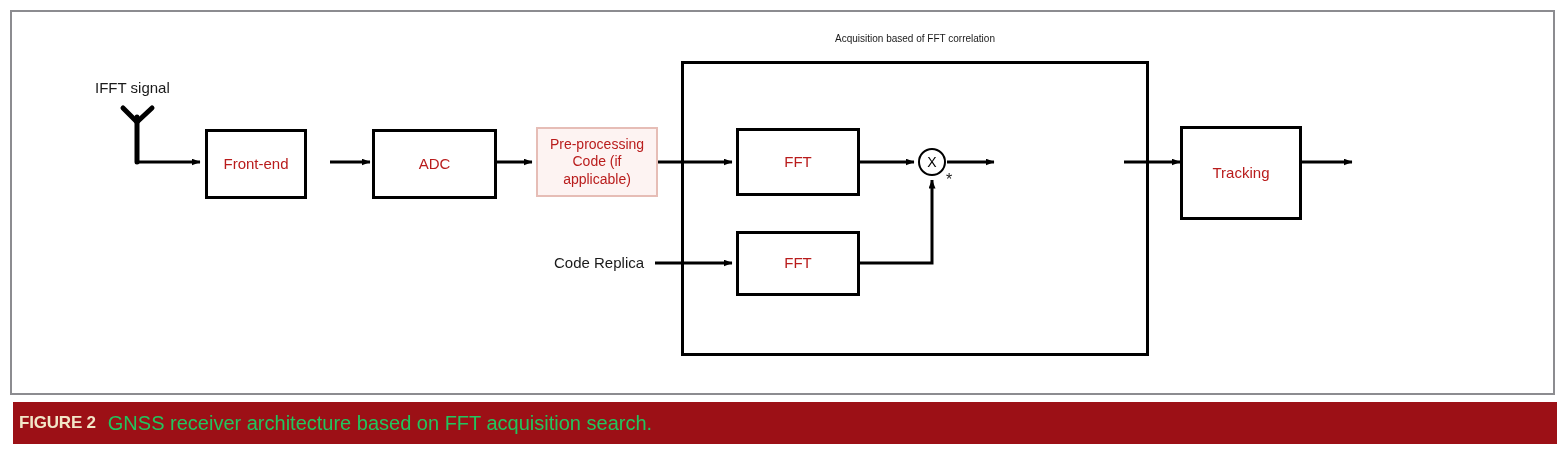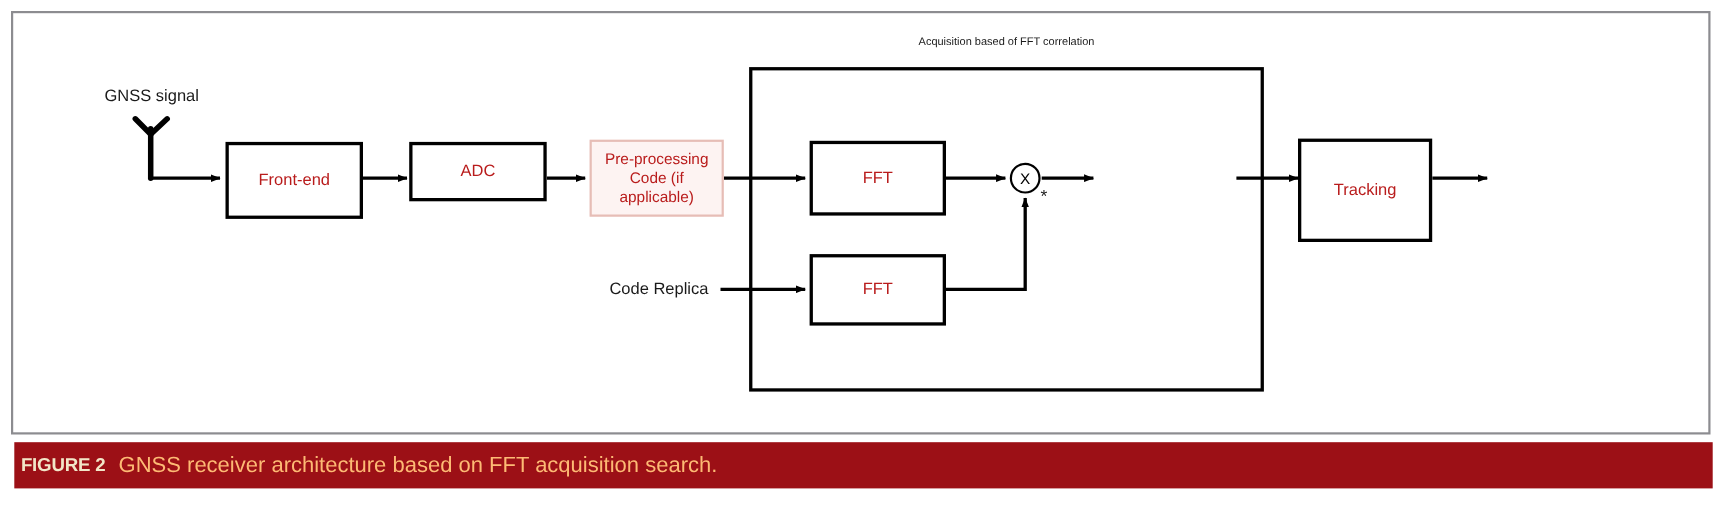--- a/index.html
+++ b/index.html
@@ -136,21 +136,21 @@
     font-weight: bold;
     font-size: 17px;
     color: #f2e6c8;
     letter-spacing: -0.2px;
     margin-right: 12px;
     white-space: nowrap;
   }
   #caption-text {
     font-family: "Liberation Sans", sans-serif;
     font-size: 20px;
-    color: #fdba74;
+    color: #22c55e;
     white-space: nowrap;
   }
 </style>
 </head>
 <body>
 
 <div id="figure-root">
 
   <div id="figure-frame"></div>
 
@@ -206,28 +206,28 @@
       </g>
 
       <g stroke="#000000" stroke-width="3" fill="none">
         <line x1="1302" y1="162" x2="1352" y2="162" marker-end="url(#arrowhead)"></line>
       </g>
     </svg>
 
     <div id="acq-container"></div>
     <div id="acq-title">Acquisition based of FFT correlation</div>
 
-    <div class="lbl" style="left:95px; top:79px;">GNSS signal</div>
+    <div class="lbl" style="left:95px; top:79px;">IFFT signal</div>
     <div class="lbl" style="left:554px; top:254px;">Code Replica</div>
 
-    <div class="blk" style="left:205px; top:129px; width:125px; height:70px;">
+    <div class="blk" style="left:205px; top:129px; width:102px; height:70px;">
       <span>Front-end</span>
     </div>
 
-    <div class="blk" style="left:372px; top:129px; width:125px; height:54px;">
+    <div class="blk" style="left:372px; top:129px; width:125px; height:70px;">
       <span>ADC</span>
     </div>
 
     <div class="blk pre" style="left:536px; top:127px; width:122px; height:70px; flex-direction:column;">
       <span>Pre-processing</span>
       <span>Code (if</span>
       <span>applicable)</span>
     </div>
 
     <div class="blk" style="left:736px; top:128px; width:124px; height:68px;">

